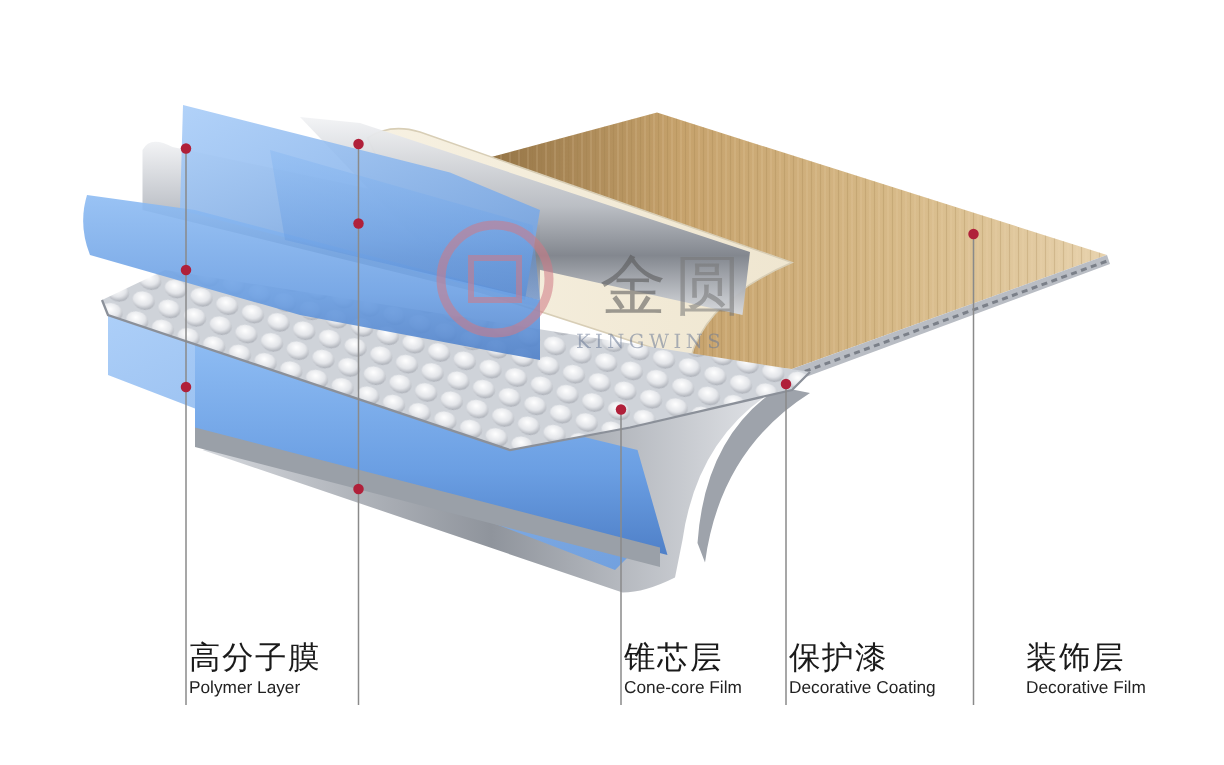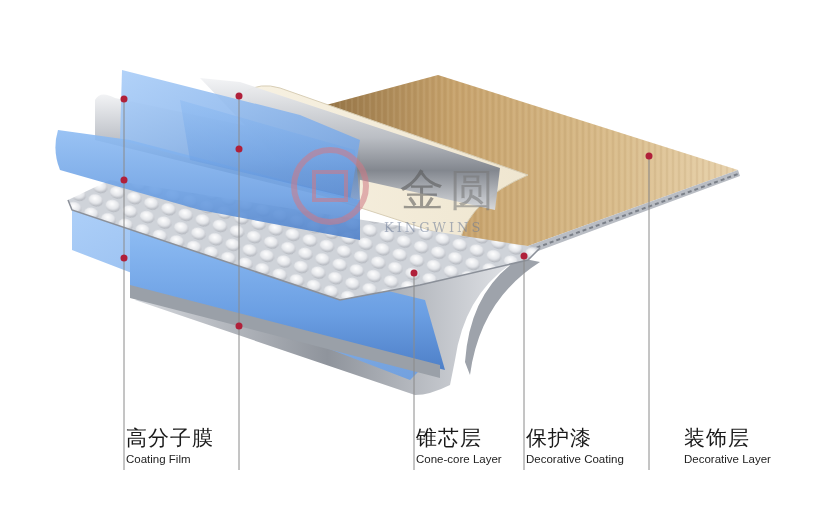--- a/index.html
+++ b/index.html
@@ -123,28 +123,28 @@
     <circle cx="239" cy="149" r="3.5"></circle>
     <circle cx="239" cy="326" r="3.5"></circle>
     <circle cx="414" cy="273" r="3.5"></circle>
     <circle cx="524" cy="256" r="3.5"></circle>
     <circle cx="649" cy="156" r="3.5"></circle>
   </g>
 </svg>
 
 <div class="label" style="left:126px;width:110px;">
   <div class="zh">高分子膜</div>
-  <div class="en">Coating  Film</div>
+  <div class="en">Polymer  Layer</div>
 </div>
 <div class="label" style="left:241px;width:170px;">
 </div>
 <div class="label" style="left:416px;width:106px;">
   <div class="zh">锥芯层</div>
-  <div class="en">Cone-core Layer</div>
+  <div class="en">Cone-core Film</div>
 </div>
 <div class="label" style="left:526px;width:138px;">
   <div class="zh">保护漆</div>
   <div class="en">Decorative Coating</div>
 </div>
 <div class="label" style="left:651px;width:104px;margin-left:33px;">
   <div class="zh">装饰层</div>
-  <div class="en">Decorative Layer</div>
+  <div class="en">Decorative Film</div>
 </div>
 
 </body></html>

